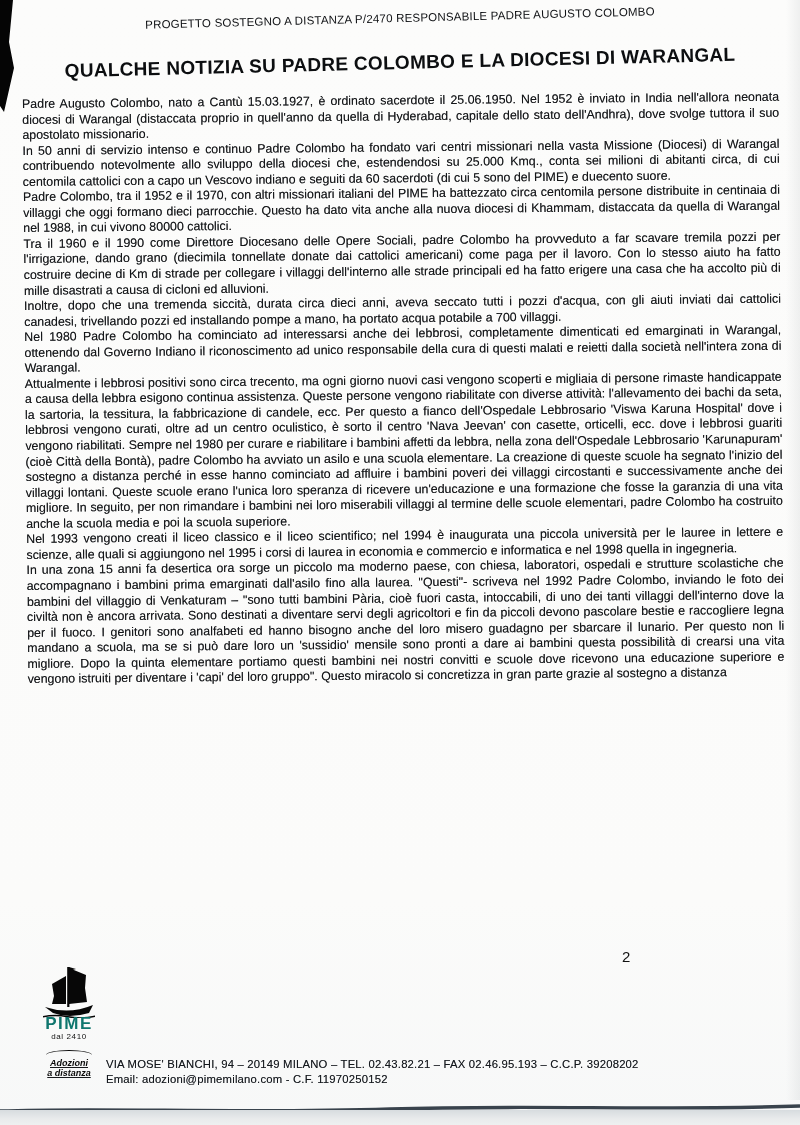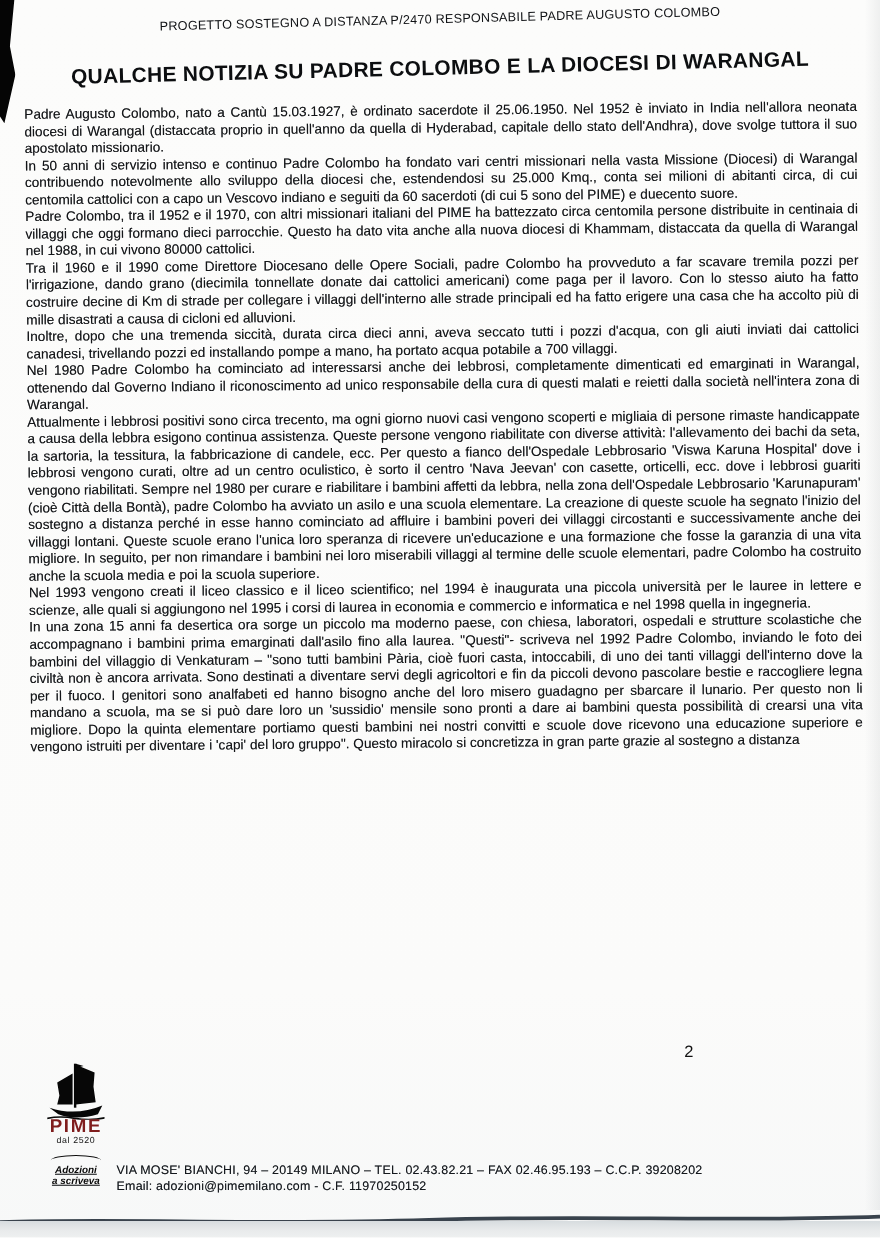--- a/index.html
+++ b/index.html
@@ -61,21 +61,21 @@
     position: absolute; left: 622px; top: 948px;
     font-size: 15px; color: #111;
   }
 
   
   .footer { position: absolute; left: 30px; top: 966px; width: 740px; }
   .logo-block { position: absolute; left: 0; top: 0; width: 78px; text-align: center; }
   .logo-boat { display: block; margin: 0 auto; }
   .logo-name {
     font-size: 17px; font-weight: bold; letter-spacing: 1.5px;
-    color: #7f1d1d; line-height: 16px; margin-top: -2px;
+    color: #0f766e; line-height: 16px; margin-top: -2px;
   }
   .logo-tagline { font-size: 8px; font-weight: 500; letter-spacing: 0.6px; color: #111; }
   .adoz { margin-top: 9px; text-decoration: underline; }
   .adoz-arc {
     width: 46px; height: 9px; margin: 0 auto -1px auto;
     border-top: 1.6px solid #0c0c0c; border-radius: 50%;
   }
   .adoz-text {
     font-size: 9px; font-weight: bold; font-style: italic;
     line-height: 9.5px; color: #0a0a0a;
@@ -123,25 +123,25 @@
         <path d="M26,10 L12,18 L14,30 L12,38 L26,38 Z"></path>
 
         <path d="M29,1 L36,3 L29,5 Z"></path>
 
         <path d="M5,41 Q29,49 53,39 L49,47 Q29,53 13,47 Z"></path>
 
         <path d="M3,50 Q15,47.5 28,50 Q42,52.5 55,49.5 L55,51 Q42,54 28,51.5 Q15,49 3,51.5 Z"></path>
       </g>
     </svg>
     <div class="logo-name">PIME</div>
-    <div class="logo-tagline">dal 2520</div>
+    <div class="logo-tagline">dal 2410</div>
     <div class="adoz">
       <div class="adoz-arc"></div>
       <div class="adoz-text">Adozioni</div>
-      <div class="adoz-text">a scriveva</div>
+      <div class="adoz-text">a distanza</div>
     </div>
   </div>
   <div class="address-block">
     <div>VIA MOSE' BIANCHI, 94 – 20149 MILANO – TEL. 02.43.82.21 – FAX 02.46.95.193 – C.C.P. 39208202</div>
     <div>Email: adozioni@pimemilano.com - C.F. 11970250152</div>
   </div>
 </div>
 
 <svg class="scan-edge-line" width="800" height="22" viewBox="0 0 800 22">
   <path d="M0,13 C110,9 230,16 390,11 C530,6.5 660,13 800,8" stroke="#39434d" stroke-width="3.4" fill="none"></path>

